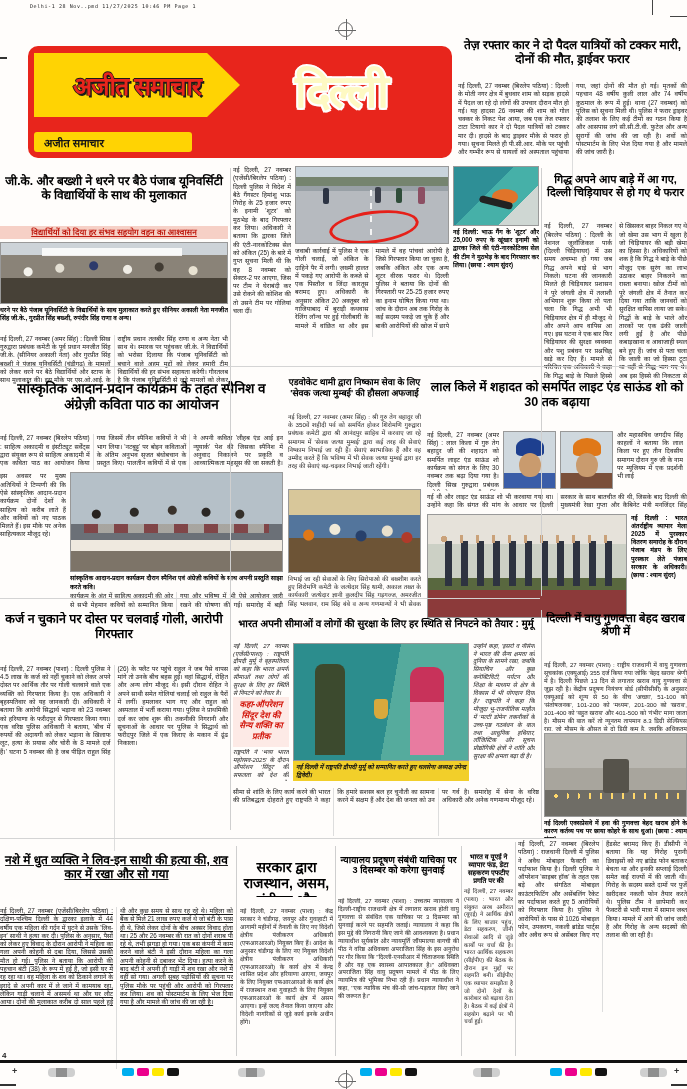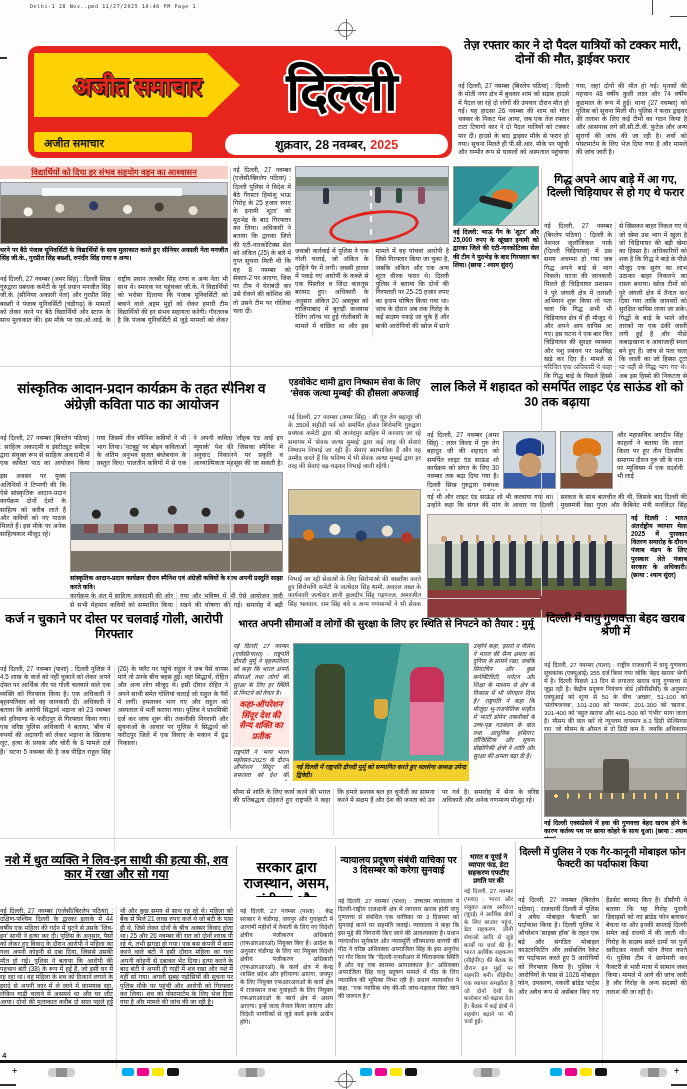--- a/index.html
+++ b/index.html
@@ -17,21 +17,21 @@
   .hrule{position:absolute;height:1px;background:#d4d4d4;}
   
   #mast{position:absolute;left:28px;top:46px;width:424px;height:112px;background:#e8251c;border-radius:10px;}
   #arrow{position:absolute;left:6px;top:7px;width:206px;height:64px;background:#ffd303;
          clip-path:polygon(0 0,84% 0,100% 50%,84% 100%,0 100%);display:flex;align-items:center;justify-content:center;}
   #arrow .brand{font-size:25px;font-weight:800;color:#e8251c;letter-spacing:-1px;
          text-shadow:1.5px 1.5px 0 #1a1a1a,-1px 0 0 #1a1a1a,0 -1px 0 #1a1a1a;}
   #ystrip{position:absolute;left:6px;top:86px;width:158px;height:20px;background:#ffd303;border-radius:3px;
          display:flex;align-items:center;padding-left:10px;box-sizing:border-box;font-weight:800;font-size:11px;color:#151515;}
   #dilli{position:absolute;left:205px;top:-2px;width:216px;height:90px;display:flex;align-items:center;justify-content:center;
-         font-size:53px;font-weight:800;color:#000000;letter-spacing:-2px;
+         font-size:45px;font-weight:800;color:#fef9c3;letter-spacing:-2px;
          text-shadow:-2px 0 #fff,2px 0 #fff,0 -2px #fff,0 2px #fff,-1.5px -1.5px #fff,1.5px 1.5px #fff,-1.5px 1.5px #fff,1.5px -1.5px #fff;}
   #datepill{position:absolute;left:197px;top:88px;width:223px;height:21px;background:#fff;border-radius:10px;
          display:flex;align-items:center;justify-content:center;font-size:12.5px;font-weight:800;color:#111;gap:4px;}
   #datepill .yr{color:#e8251c;}
   .subband{background:#f6d0c6;color:#c01d12;font-weight:800;font-size:8.3px;text-align:center;line-height:1.3;padding:1px 0;}
   .redbox{background:#fdeae6;color:#d3170c;font-weight:800;font-size:8.4px;text-align:center;line-height:1.3;padding:2px 1px;}
   .ycap{background:#f2cf2a;color:#111;font-weight:700;font-size:6.2px;line-height:1.3;padding:2px 3px;text-align:justify;}
   
   .slug{font-family:"DejaVu Sans Mono",monospace;font-size:5px;color:#222;letter-spacing:.6px;}
   .cross{position:absolute;width:13px;height:13px;border:1px solid #666;border-radius:50%;}
@@ -111,32 +111,29 @@
   <div class="abs" style="left:652px;top:0;width:1px;height:15px;background:#444;"></div>
   <div class="abs" style="left:670px;top:16px;width:17px;height:1px;background:#444;"></div>
   <div class="abs" style="left:0;top:57px;width:7px;height:2px;background:#333;"></div>
 
   <div id="mast">
     <div id="arrow">
       <span class="brand">अजीत समाचार</span>
     </div>
     <div id="ystrip">अजीत समाचार</div>
     <div id="dilli">दिल्ली</div>
-    <div id="datepill">
-      <span>शुक्रवार, 28 नवम्बर,</span>
-      <span class="yr">2025</span>
-    </div>
   </div>
 
   <section class="art" style="left:458px;top:28px;width:229px;">
     <h2 class="hl" style="font-size:12px;height:34px;">तेज़ रफ्तार कार ने दो पैदल यात्रियों को टक्कर मारी, दोनों की मौत, ड्राईवर फरार</h2>
     <div class="body cols2" style="margin-top:4px;height:112px;">नई दिल्ली, 27 नवम्बर (बिरलेप पठिया) : दिल्ली के मोती नगर क्षेत्र में बुधवार शाम को सड़क हादसे में पैदल जा रहे दो लोगों की उपचार दौरान मौत हो गई। यह हादसा 26 नवम्बर की शाम को गोल चक्कर के निकट पेश आया, जब एक तेज रफ्तार टाटा टियागो कार ने दो पैदल यात्रियों को टक्कर मार दी। हादसे के बाद ड्राइवर मौके से फरार हो गया। सूचना मिलते ही पी.सी.आर. मौके पर पहुंची और गम्भीर रूप से घायलों को अस्पताल पहुंचाया गया, जहां दोनों की मौत हो गई। मृतकों की पहचान 48 वर्षीय कुली लाल और 74 वर्षीय कुठमाल के रूप में हुई। थाना (27 नवम्बर) को पुलिस को सूचना मिली थी। पुलिस ने फरार ड्राइवर की तलाश के लिए कई टीमों का गठन किया है और आसपास लगे सी.सी.टी.वी. फुटेज और अन्य सुरागों की जांच की जा रही है। शवों को पोस्टमार्टम के लिए भेज दिया गया है और मामले की जांच जारी है।</div>
   </section>
 
   <section class="art" style="left:0;top:164px;width:228px;">
+    <h2 class="hl" style="font-size:12px;height:42px;">जी.के. और बख्शी ने धरने पर बैठे पंजाब यूनिवर्सिटी के विद्यार्थियों के साथ की मुलाकात</h2>
     <div class="subband" style="margin-top:2px;text-decoration:underline;">विद्यार्थियों को दिया हर संभव सहयोग वहन का आश्वासन</div>
     <div class="photo ph-dharna" style="margin-top:3px;height:62px;"></div>
     <div class="cap" style="margin-top:2px;height:27px;">धरने पर बैठे पंजाब यूनिवर्सिटी के विद्यार्थियों के साथ मुलाकात करते हुए सीनियर अकाली नेता मनजीत सिंह जी.के., गुरप्रीत सिंह बख्शी, रुपंदीर सिंह राणा व अन्य।</div>
     <div class="body cols2" style="margin-top:2px;height:52px;">नई दिल्ली, 27 नवम्बर (अमर सिंह) : दिल्ली सिख गुरुद्वारा प्रबंधक कमेटी के पूर्व प्रधान मनजीत सिंह जी.के. (सीनियर अकाली नेता) और गुरप्रीत सिंह बख्शी ने पंजाब यूनिवर्सिटी (चंडीगढ़) के मामलों को लेकर धरने पर बैठे विद्यार्थियों और स्टाफ के साथ मुलाकात की। इस मौके पर एस.ओ.आई. के राष्ट्रीय प्रधान तलबीर सिंह राणा व अन्य नेता भी साथ थे। स्मारक पर पहुंचकर जी.के. ने विद्यार्थियों को भरोसा दिलाया कि पंजाब यूनिवर्सिटी को बचाने वाले अहम मुद्दों को लेकर हमारी टीम विद्यार्थियों की हर संभव सहायता करेगी। गौरतलब है कि पंजाब यूनिवर्सिटी से जुड़े मामलों को लेकर विद्यार्थी धरने पर बैठे हुए हैं और वे यूनिवर्सिटी के गेट पर डटे हुए हैं।</div>
   </section>
 
   <section class="art" style="left:233px;top:164px;width:306px;">
     <div style="display:flex;gap:4px;margin-top:2px;height:174px;">
       <div class="body" style="width:58px;height:174px;">नई दिल्ली, 27 नवम्बर (एजेंसी/बिरलेप पठिया) : दिल्ली पुलिस ने विदेश में बैठे गैंगस्टर हिमांशु भाऊ गिरोह के 25 हजार रुपए के इनामी 'शूटर' को मुठभेड़ के बाद गिरफ्तार कर लिया। अधिकारी ने बताया कि द्वारका जिले की एंटी-नारकोटिक्स सेल को अंकित (25) के बारे में गुप्त सूचना मिली थी कि वह 8 नवम्बर को सेक्टर-2 पर आएगा, जिस पर टीम ने घेराबंदी कर उसे रोकने की कोशिश की तो उसने टीम पर गोलियां चला दीं।</div>
       <div style="width:154px;">
@@ -247,21 +244,20 @@
     <h2 class="hl" style="font-size:9.2px;height:36px;">न्यायालय प्रदूषण संबंधी याचिका पर 3 दिसम्बर को करेगा सुनवाई</h2>
     <div class="body" style="margin-top:2px;height:168px;font-size:6px;">नई दिल्ली, 27 नवम्बर (पाशा) : उच्चतम न्यायालय ने दिल्ली-राष्ट्रीय राजधानी क्षेत्र में लगातार खराब होती वायु गुणवत्ता से संबंधित एक याचिका पर 3 दिसम्बर को सुनवाई करने पर सहमति जताई। न्यायालय ने कहा कि इस मुद्दे की निगरानी किए जाने की आवश्यकता है। प्रधान न्यायाधीश सूर्यकांत और न्यायमूर्ति जॉयमाल्या बागची की पीठ ने वरिष्ठ अधिवक्ता अपराजिता सिंह के इस अनुरोध पर गौर किया कि ''दिल्ली-एनसीआर में चिंताजनक स्थिति है और यह एक स्वास्थ्य आपातकाल है।'' अधिवक्ता अपराजिता सिंह वायु प्रदूषण मामले में पीठ के लिए न्यायमित्र की भूमिका निभा रही हैं। प्रधान न्यायाधीश ने कहा, ''एक न्यायिक मंच की-सी जांच-पड़ताल किए जाने की जरूरत है।''</div>
   </section>
 
   <section class="art" style="left:464px;top:847px;width:49px;">
     <h2 class="hl" style="font-size:6.8px;height:30px;">भारत व यूएई ने व्यापार फंड, डेटा सहकरण एफटीए प्रगति पर की</h2>
     <div class="body" style="margin-top:2px;height:174px;font-size:5.8px;">नई दिल्ली, 27 नवम्बर (पाशा) : भारत और संयुक्त अरब अमीरात (यूएई) ने आर्थिक क्षेत्रों के लिए बाजार पहुंच, डेटा सहकरण, जीनी सेवाओं आदि से जुड़े कार्यों पर चर्चा की है। भारत आर्थिक सहकरण (सीईपीए) की बैठक के दौरान इन मुद्दों पर सहमति बनी। सीईपीए एक व्यापार समझौता है जो दोनों देशों के कारोबार को बढ़ावा देता है। बैठक में कई क्षेत्रों में सहयोग बढ़ाने पर भी चर्चा हुई।</div>
   </section>
 
   <section class="art" style="left:518px;top:838px;width:169px;">
-    <h2 class="hl" style="font-size:9.8px;height:42px;">दिल्ली में पुलिस ने एक गैर-कानूनी मोबाइल फोन फैक्टरी का पर्दाफाश किया</h2>
     <div class="body cols2" style="margin-top:2px;height:172px;">नई दिल्ली, 27 नवम्बर (बिरलेप पठिया) : राजधानी दिल्ली में पुलिस ने अवैध मोबाइल फैक्टरी का पर्दाफाश किया है। दिल्ली पुलिस ने ऑपरेशन 'साइबर हॉक' के तहत एक बड़े और संगठित मोबाइल काउंटरफिटिंग और असेंबलिंग रैकेट का पर्दाफाश करते हुए 5 आरोपियों को गिरफ्तार किया है। पुलिस ने आरोपियों के पास से 1026 मोबाइल फोन, उपकरण, नकली ब्रांडेड पार्ट्स और अवैध रूप से असेंबल किए गए हैंडसेट बरामद किए हैं। डीसीपी ने बताया कि यह गिरोह पुरानी डिवाइसों को नए ब्रांडेड फोन बताकर बेचता था और इनकी सप्लाई दिल्ली समेत कई राज्यों में की जाती थी। गिरोह के सदस्य सस्ते दामों पर पुर्जे खरीदकर नकली फोन तैयार करते थे। पुलिस टीम ने छापेमारी कर फैक्टरी से भारी मात्रा में सामान जब्त किया। मामले में आगे की जांच जारी है और गिरोह के अन्य सदस्यों की तलाश की जा रही है।</div>
   </section>
 
   <div class="vrule" style="left:230px;top:168px;height:662px;"></div>
   <div class="vrule" style="left:541px;top:168px;height:428px;"></div>
   <div class="vrule" style="left:541px;top:610px;height:220px;"></div>
   <div class="hrule" style="left:0;top:366px;width:687px;"></div>
   <div class="hrule" style="left:0;top:598px;width:540px;"></div>
   <div class="hrule" style="left:0;top:838px;width:687px;"></div>
   <div class="vrule" style="left:236px;top:846px;height:210px;"></div>

